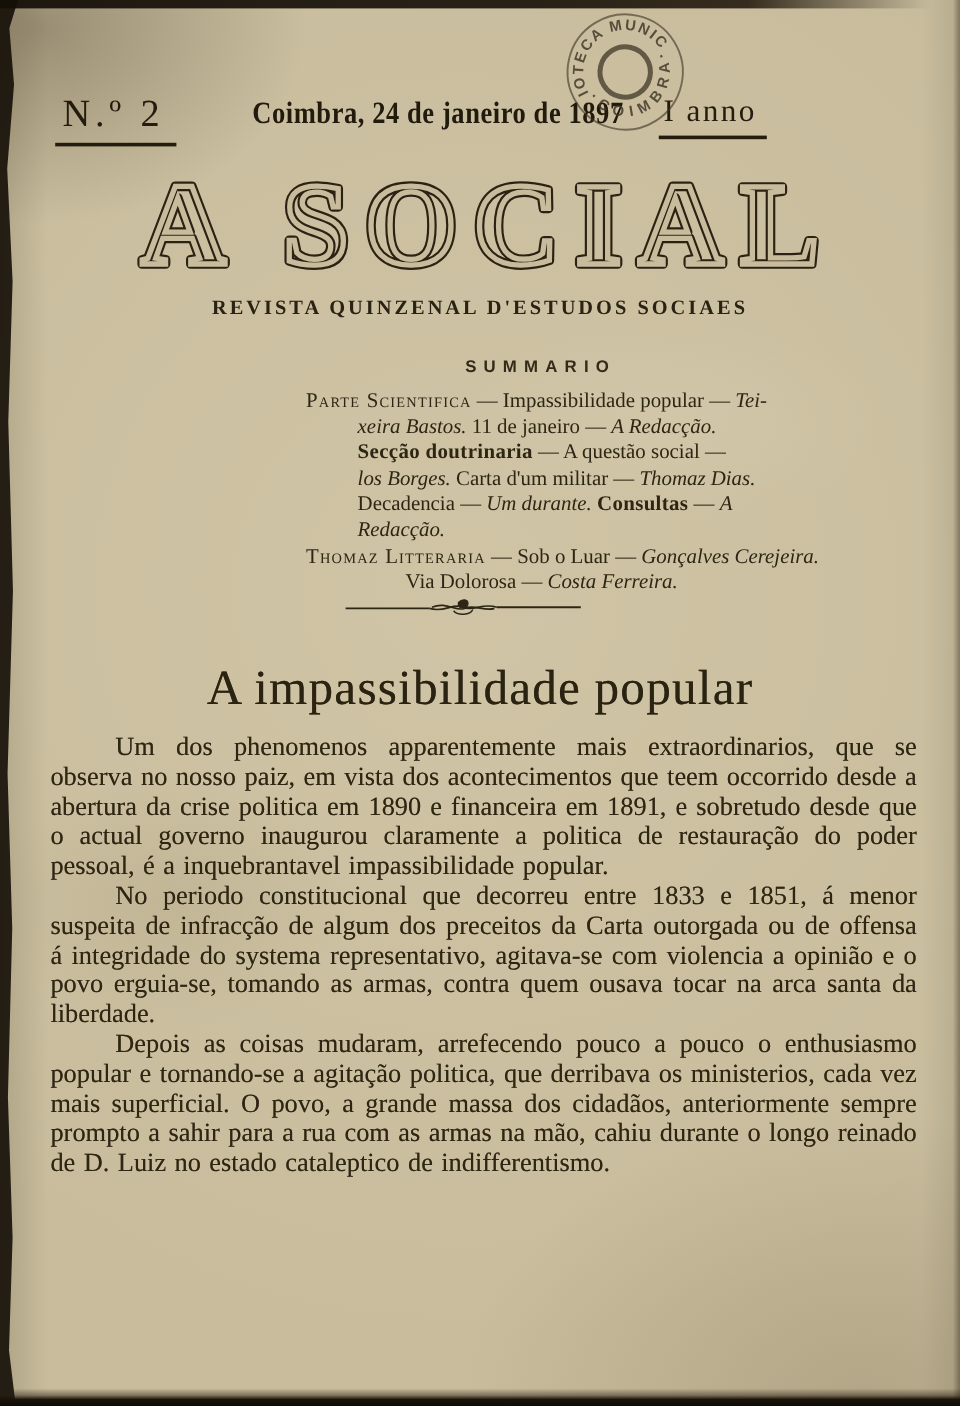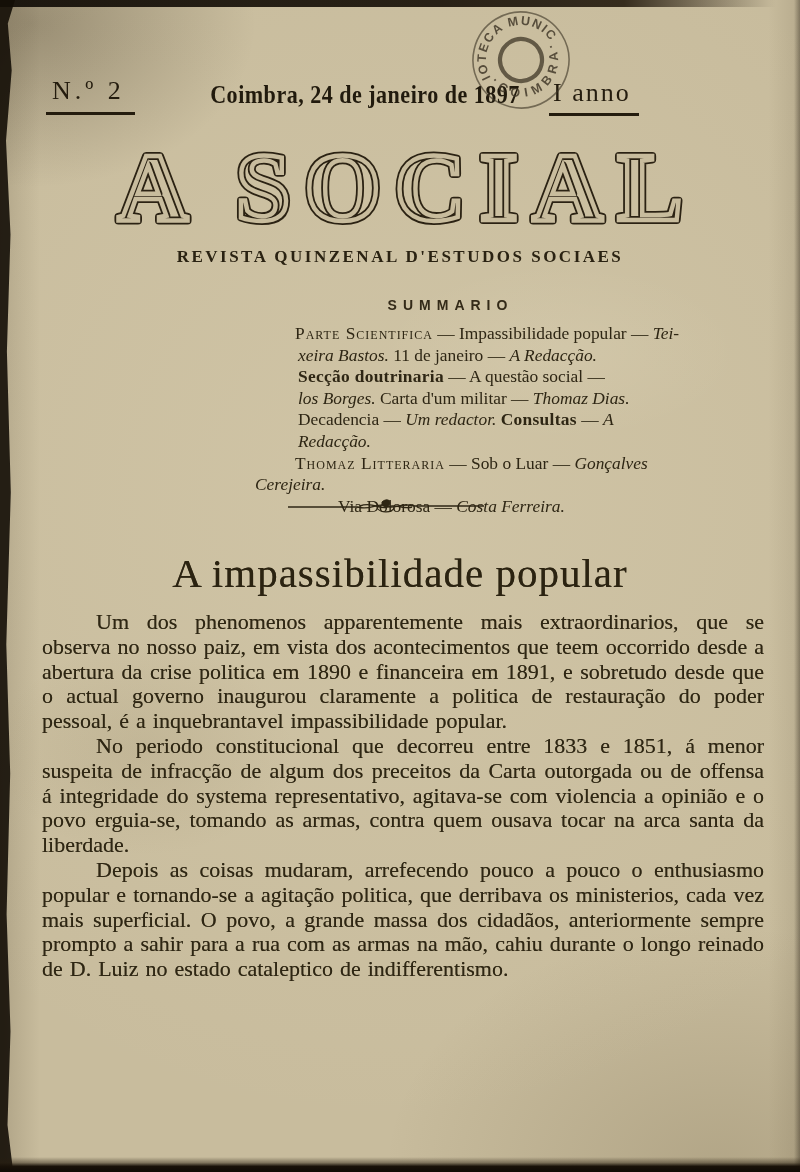--- a/index.html
+++ b/index.html
@@ -27,21 +27,21 @@
     opacity:.92;}
   .edge-left{position:absolute;left:0;top:0;width:15px;height:1172px;background:#140e07;
     clip-path:polygon(0 0,100% 0,52% 2%,78% 6%,40% 12%,70% 20%,46% 30%,72% 42%,42% 55%,68% 66%,44% 78%,70% 88%,50% 96%,88% 100%,0 100%);
     opacity:.9;}
   .edge-bottom{position:absolute;left:0;top:1157px;width:800px;height:15px;
     background:linear-gradient(180deg, rgba(40,30,16,0) 0%, rgba(40,30,16,.45) 38%, #191209 62%, #0f0a05 100%);}
   .edge-right{position:absolute;right:0;top:0;width:6px;height:1172px;
     background:linear-gradient(270deg, rgba(25,18,9,.35), rgba(0,0,0,0));}
 
   
-  .issue{position:absolute;left:46px;top:76px;font-size:26px;letter-spacing:4px;
+  .issue{position:absolute;left:46px;top:76px;font-size:32px;letter-spacing:4px;
     color:#241c0e;padding:0 10px 6px 6px;border-bottom:3px solid #241c0e;}
   .dateline{position:absolute;left:0;top:82px;width:730px;text-align:center;
     font-size:23px;font-weight:700;color:#211a0d;letter-spacing:.5px;
     transform:scale(.96,1.12);}
   .yearlbl{position:absolute;left:549px;top:78px;font-size:26px;letter-spacing:2px;
     color:#241c0e;padding:0 8px 5px 4px;border-bottom:3px solid #241c0e;}
   .stamp{position:absolute;left:455px;top:6px;width:132px;height:108px;opacity:.82;
     transform:rotate(-6deg);}
 
   
@@ -50,21 +50,21 @@
     font-size:17px;font-weight:700;letter-spacing:2.5px;color:#2a2212;}
 
   
   .summary{position:absolute;left:243px;top:297px;width:475px;}
   .sum-head{text-align:center;font-family:"Liberation Sans","DejaVu Sans",sans-serif;
     font-size:14px;font-weight:600;letter-spacing:6px;color:#332a18;margin:0 60px 10px 0;}
   .sum-line{font-size:17.4px;line-height:21.6px;color:#2e2614;}
   .seg-n{font-style:normal;}
   .seg-i{font-style:italic;}
   .seg-b{font-weight:700;letter-spacing:.3px;}
-  .seg-sc{font-variant:small-caps;letter-spacing:1px;margin-left:40px;}
+  .seg-sc{font-variant:small-caps;letter-spacing:1px;}
 
   
   .divider{position:absolute;left:286px;top:496px;width:200px;height:22px;}
 
   
   .art-title{position:absolute;left:0;top:549px;width:800px;text-align:center;
     font-size:41px;color:#2b2311;letter-spacing:1px;
     text-shadow:0 0 .5px rgba(43,35,17,.75);}
   .art-body{position:absolute;left:42px;top:610px;width:722px;
     font-size:22px;line-height:24.8px;color:#2e2613;text-align:justify;
@@ -103,21 +103,21 @@
   </svg>
   <div class="subtitle">REVISTA QUINZENAL D'ESTUDOS SOCIAES</div>
 
   <div class="summary">
     <div class="sum-head">SUMMARIO</div>
     <div>
         <div class="sum-line" style="padding-left: 12px;"><span class="seg-sc">Parte Scientifica</span><span class="seg-n"> — Impassibilidade  popular — </span><span class="seg-i">Tei-</span></div>
         <div class="sum-line" style="padding-left: 55px;"><span class="seg-i">xeira Bastos.</span><span class="seg-n"> 11 de janeiro — </span><span class="seg-i">A Redacção.</span></div>
         <div class="sum-line" style="padding-left: 55px;"><span class="seg-b">Secção doutrinaria</span><span class="seg-n"> — A questão social — </span></div>
         <div class="sum-line" style="padding-left: 55px;"><span class="seg-i">los Borges.</span><span class="seg-n"> Carta d'um militar — </span><span class="seg-i">Thomaz Dias.</span></div>
-        <div class="sum-line" style="padding-left: 55px;"><span class="seg-n">Decadencia — </span><span class="seg-i">Um  redactor.</span><span class="seg-n">  </span><span class="seg-b">Consultas</span><span class="seg-n"> — </span><span class="seg-i">A</span></div>
+        <div class="sum-line" style="padding-left: 55px;"><span class="seg-n">Decadencia — </span><span class="seg-i">Um  durante.</span><span class="seg-n">  </span><span class="seg-b">Consultas</span><span class="seg-n"> — </span><span class="seg-i">A</span></div>
         <div class="sum-line" style="padding-left: 55px;"><span class="seg-i">Redacção.</span></div>
         <div class="sum-line" style="padding-left: 12px;"><span class="seg-sc">Thomaz Litteraria</span><span class="seg-n"> — Sob o Luar — </span><span class="seg-i">Gonçalves Cerejeira.</span></div>
         <div class="sum-line" style="padding-left: 95px;"><span class="seg-n">Via Dolorosa — </span><span class="seg-i">Costa Ferreira.</span></div>
       </div>
   </div>
 
   <svg class="divider" viewBox="0 0 200 22">
     <g stroke="#2e2614" fill="none" stroke-width="1.6">
       <path d="M2,11 H72"></path>
       <path d="M128,10 H198"></path>

